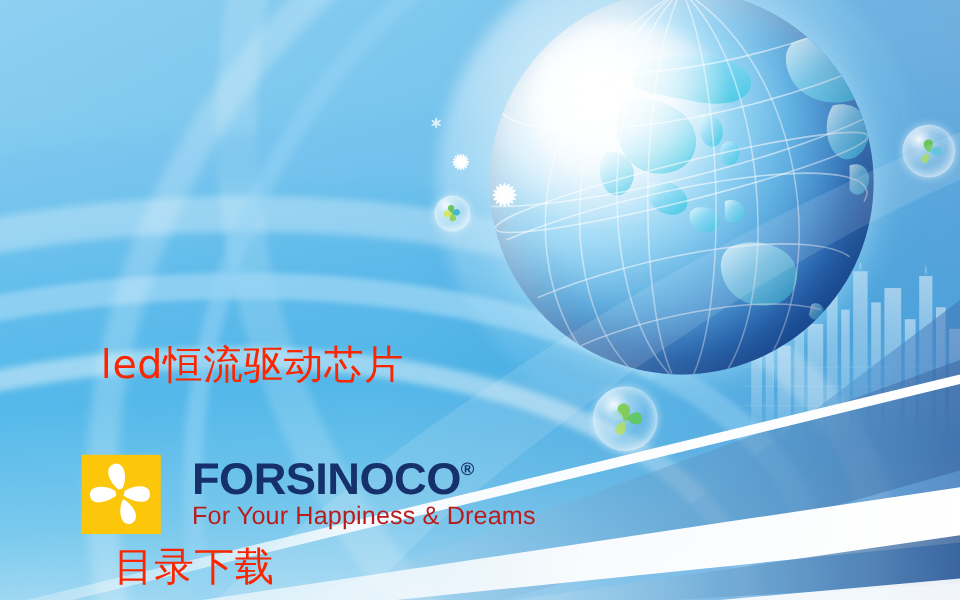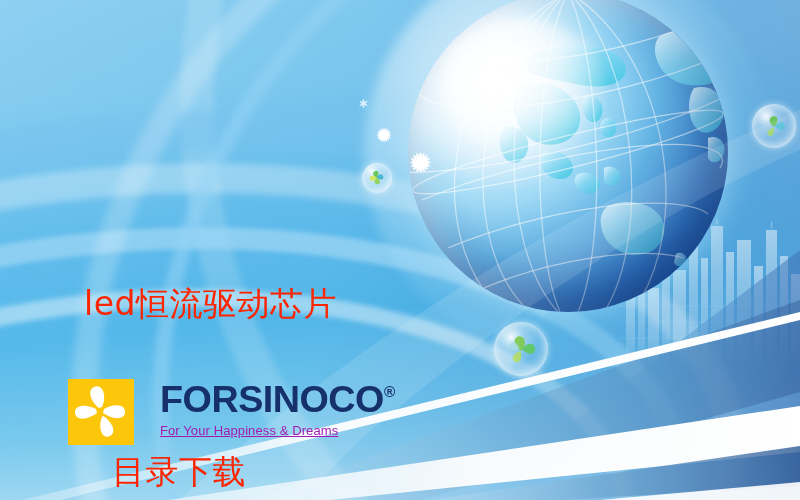--- a/index.html
+++ b/index.html
@@ -254,21 +254,21 @@
     top: 164px;
     color: #fb2500;
     font-size: 33px;
     line-height: 56px;
     letter-spacing: 0.5px;
     white-space: pre;
     z-index: 30;
     font-family: "DejaVu Sans", "Liberation Sans", sans-serif;
   }
   .headline .l1 { display:block; }
-  .headline .l2 { display:block; margin-left: 28px; }
+  .headline .l2 { display:block; margin-left: 11px; }
 
   
   .logo {
     position: absolute;
     left: 68px;
     top: 379px;
     display: flex;
     align-items: flex-start;
     z-index: 30;
     gap: 16px;
@@ -296,27 +296,26 @@
     transform: scaleX(1.02);
     transform-origin: left center;
   }
   .logo-reg {
     font-size: 15px;
     line-height: 15px;
     margin-top: 3px;
     font-weight: bold;
   }
   .logo-tag {
-    color: #a21caf;
-    font-size: 13px;
+    color: #b91c1c;
+    font-size: 21px;
     line-height: 19px;
     letter-spacing: 0.1px;
     margin-top: 2px;
     font-family: "Liberation Sans", sans-serif;
-    text-decoration: underline;
   }
 </style>
 </head>
 <body>
 
 <div id="banner">
 
   <div class="layer bg-base"></div>
   <div class="layer bg-tint"></div>
 

